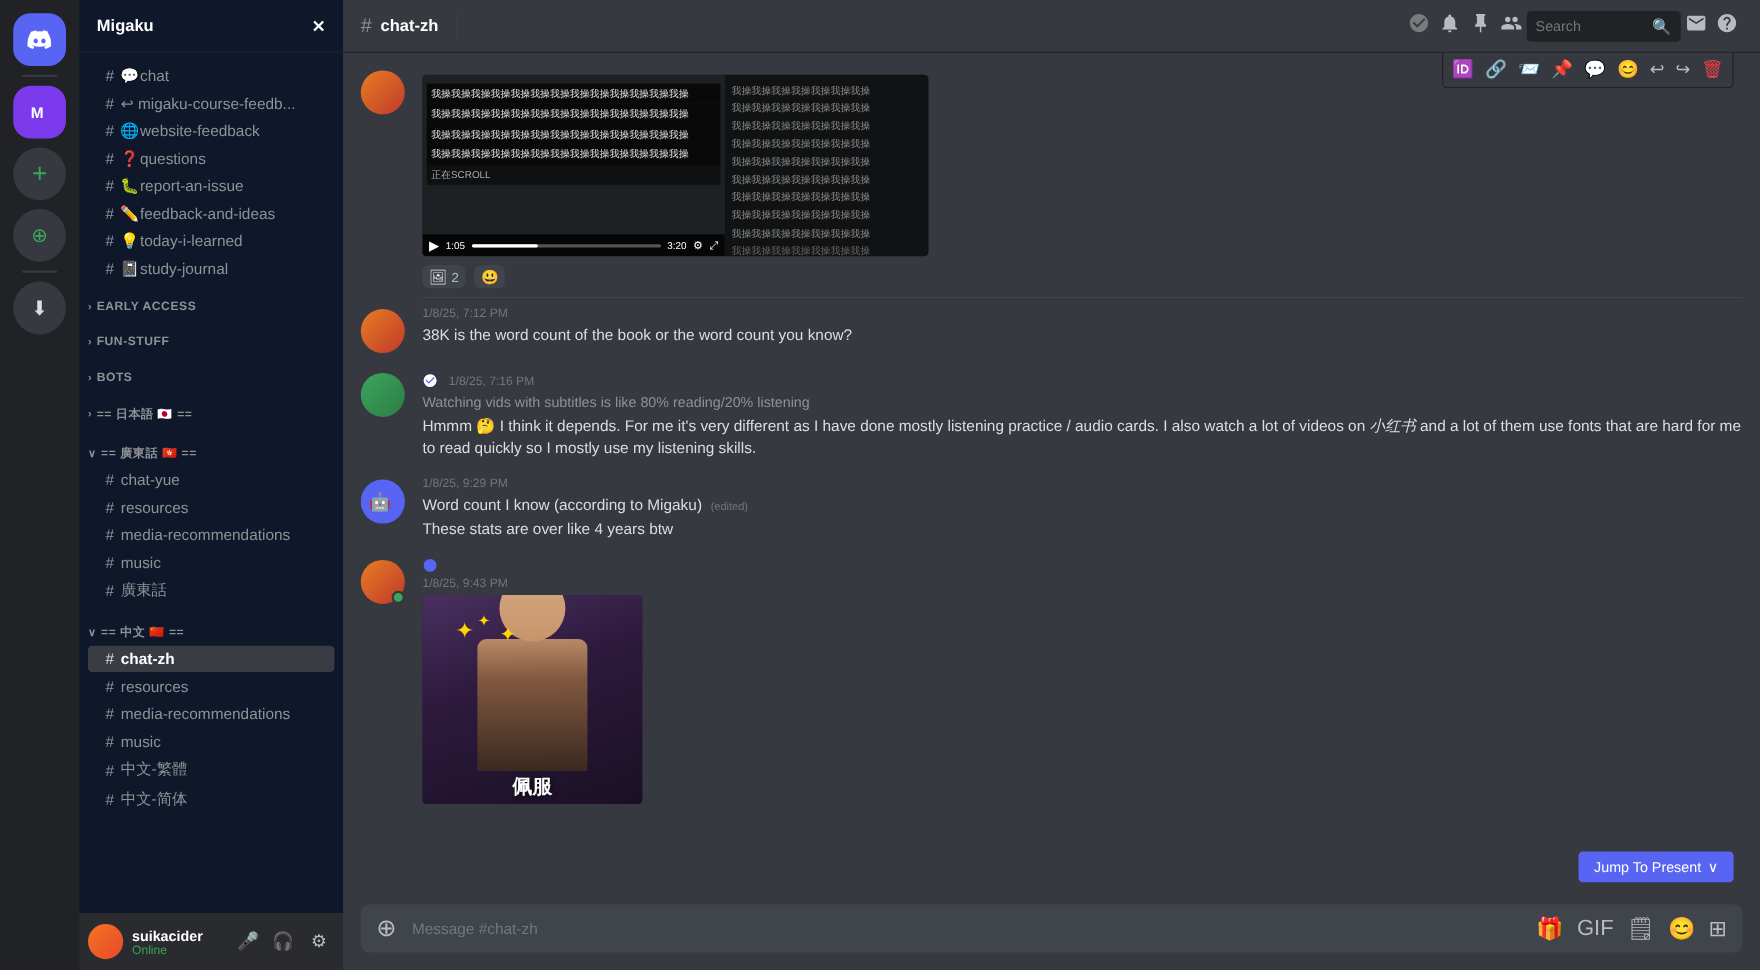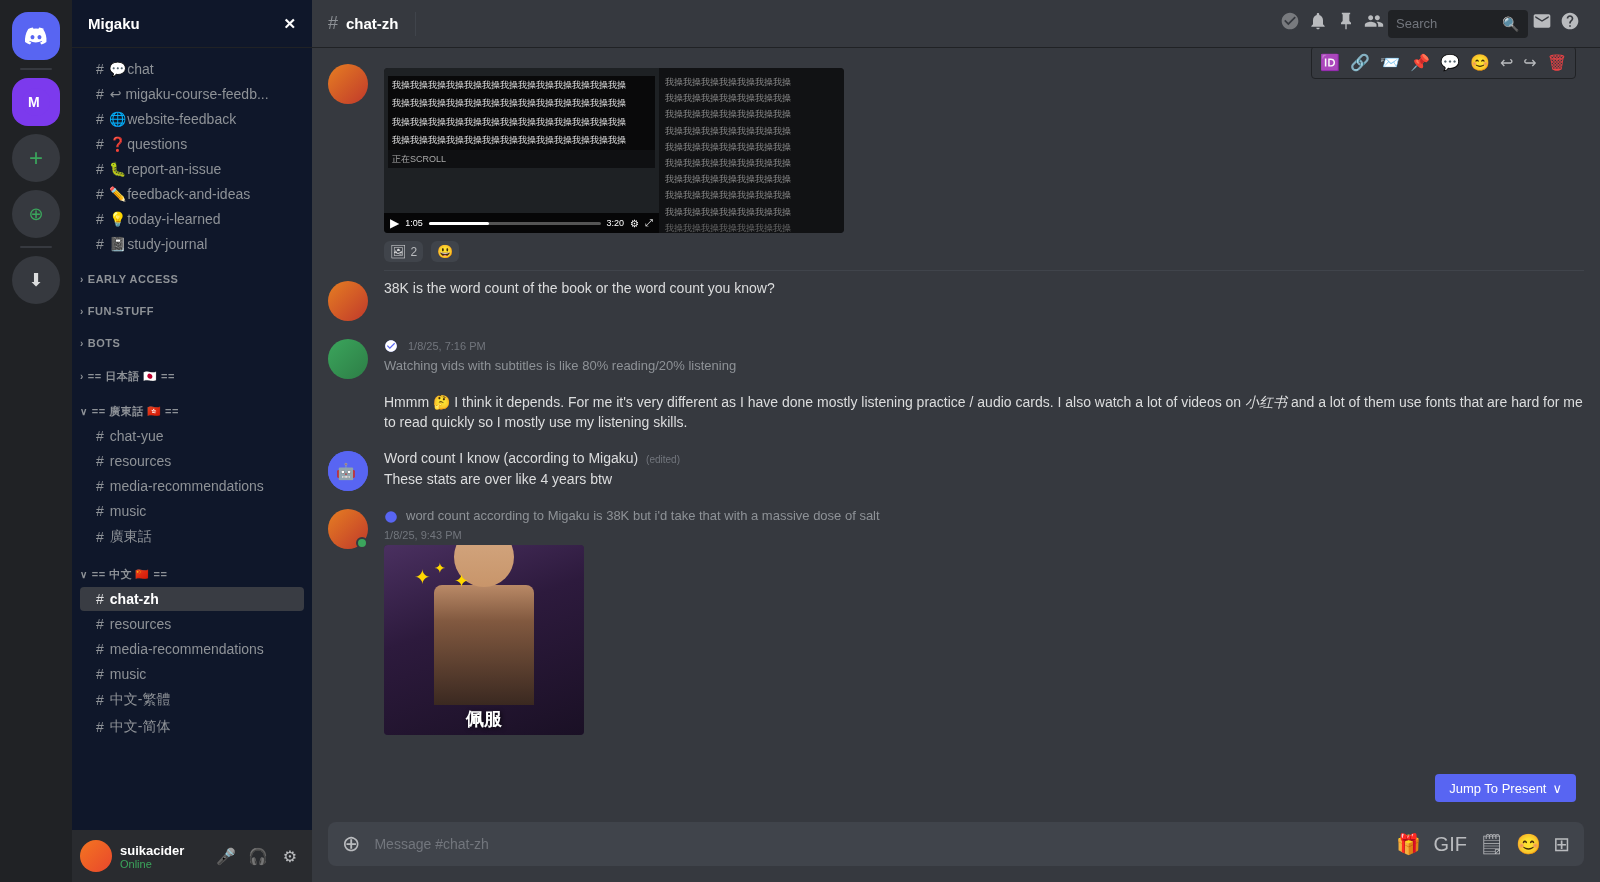--- a/index.html
+++ b/index.html
@@ -655,77 +655,80 @@
       </div>
     </div>
 
     <div style="display:flex; align-items:center; margin: 8px 0; width:100%; padding-left:56px;">
       <div style="flex:1; height:1px; background:#40444b;"></div>
     </div>
 
     <div class="message-group">
       <div class="message-avatar" style="background: linear-gradient(135deg, #e67e22, #c0392b); margin-top:2px;"></div>
       <div class="message-content">
+        <div class="message-header">
+          <span class="message-timestamp">1/8/25, 7:12 PM</span>
+        </div>
         <div class="message-text">
           38K is the word count of the book or the word count you know?
         </div>
       </div>
     </div>
 
     <div class="message-group" style="margin-top:8px;">
       <div class="message-avatar" style="background: linear-gradient(135deg, #3ba55c, #2d7d46); margin-top:2px;"></div>
       <div class="message-content">
         <div class="message-header">
           <span class="message-author" style="color:#3ba55c;">
             <svg width="14" height="14" viewBox="0 0 24 24" style="display:inline; vertical-align:middle; margin-right:2px;">
                 <circle cx="12" cy="12" r="10" fill="#5865f2"></circle>
                 <path d="M12 2C6.48 2 2 6.48 2 12s4.48 10 10 10 10-4.48 10-10S17.52 2 12 2zm-2 15l-5-5 1.41-1.41L10 14.17l7.59-7.59L19 8l-9 9z" fill="white"></path>
               </svg>
           </span>
           <span class="message-timestamp">1/8/25, 7:16 PM</span>
         </div>
-        <div class="message-text" style="color:#8e9297; font-size:13px; margin-bottom:18px;">
+        <div class="message-text" style="color:#8e9297; font-size:13px; margin-bottom:3px;">
           Watching vids with subtitles is like 80% reading/20% listening
         </div>
         <div class="message-text">
           Hmmm 🤔 I think it depends. For me it's very different as I have done mostly listening practice / audio cards. I also watch a lot of videos on <span class="chinese-text">小红书</span> and a lot of them use fonts that are hard for me to read quickly so I mostly use my listening skills.
         </div>
       </div>
     </div>
 
     <div class="message-group" style="margin-top:8px;">
       <div class="message-avatar" style="background: linear-gradient(135deg, #5865f2, #4752c4); margin-top:2px;">
         <svg width="40" height="40" viewBox="0 0 40 40">
             <circle cx="20" cy="20" r="20" fill="#5865f2"></circle>
             <text x="8" y="26" font-size="16" fill="white">🤖</text>
           </svg>
       </div>
       <div class="message-content">
+        <div class="message-header">
+          <span class="message-timestamp">1/8/25, 9:29 PM</span>
+        </div>
         <div class="message-text">
           Word count I know (according to Migaku) <span class="edited-label">(edited)</span>
         </div>
         <div class="message-text" style="margin-top:2px;">
           These stats are over like 4 years btw
         </div>
       </div>
     </div>
 
     <div class="message-group" style="margin-top:8px;">
       <div class="message-avatar" style="background: linear-gradient(135deg, #e67e22, #c0392b); margin-top:2px; position:relative;">
         <div style="position:absolute; bottom:0; right:0; width:12px; height:12px; background:#3ba55c; border-radius:50%; border:2px solid #36393f;"></div>
       </div>
       <div class="message-content">
         <div class="message-header">
           <span class="message-timestamp" style="font-size:11px; color:#72767d; font-style:italic;">
             <svg width="14" height="14" viewBox="0 0 24 24" style="display:inline; vertical-align:middle; fill:#5865f2;">
                 <circle cx="12" cy="12" r="10" fill="#5865f2"></circle>
               </svg>
-          </span>
-          <span class="message-text" style="font-size:13px; color:#8e9297;">
-            word count according to Migaku is 38K but i'd take that with a massive dose of salt
           </span>
         </div>
         <div class="message-header">
           <span class="message-timestamp">1/8/25, 9:43 PM</span>
         </div>
 
         <div style="margin-top:4px;">
 
           <div style="width:200px; height:190px; background:#2d1f3d; border-radius:4px; overflow:hidden; position:relative; display:flex; align-items:center; justify-content:center;">
 

